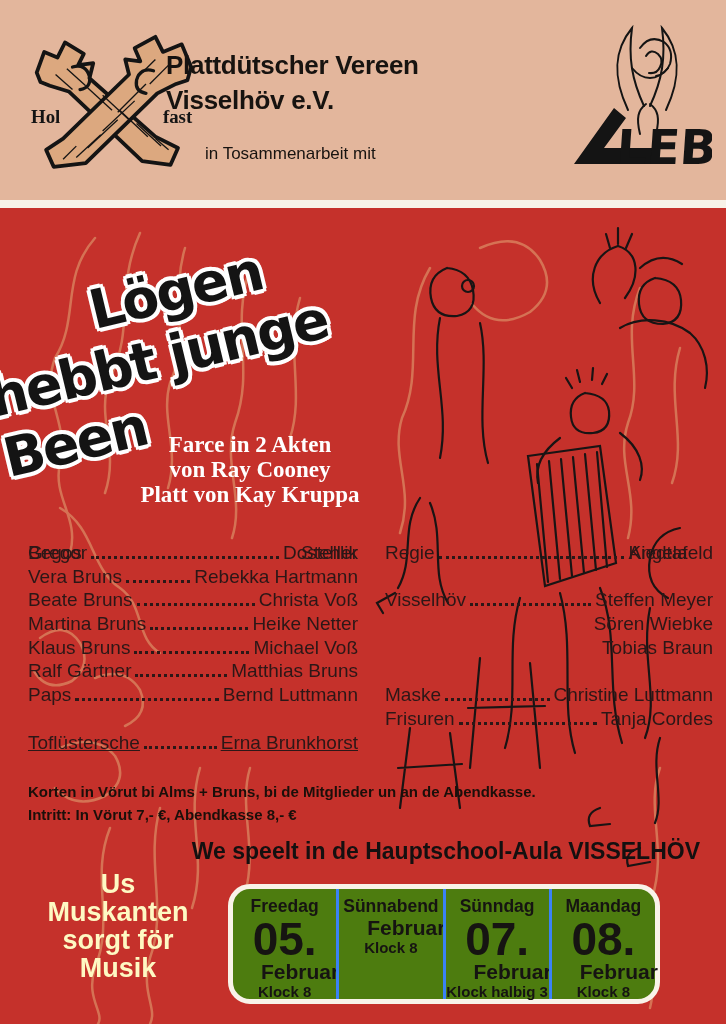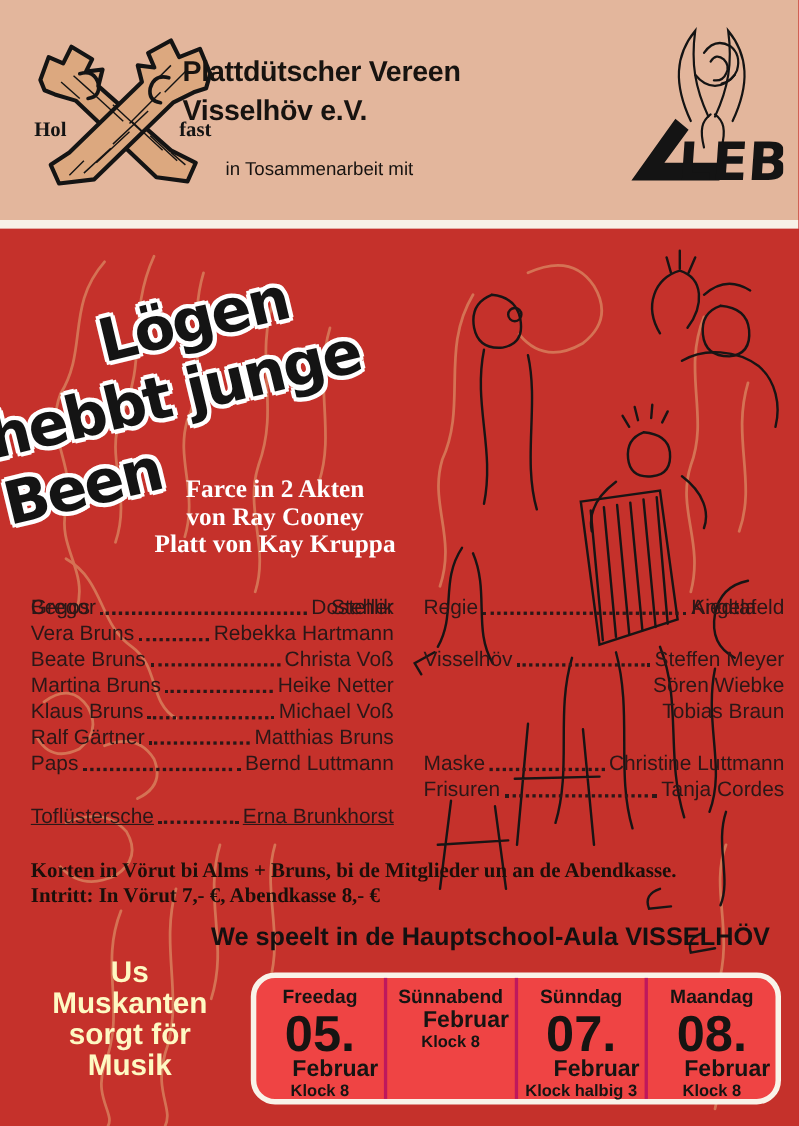--- a/index.html
+++ b/index.html
@@ -36,31 +36,31 @@
   .leader{flex:1 1 auto;min-width:10px;height:14px;margin:0 4px;
           border-bottom:3px dotted #2c1717;}
   .rname{text-align:right;}
   .rright{display:block;text-align:right;height:23.7px;}
   .sp{height:23.7px;}
   .prompter{margin-top:24px;text-decoration:underline;}
   .stack{position:relative;display:inline-block;}
   .stack .over{position:absolute;left:0;top:0;}
   .stack .over-r{position:absolute;right:0;top:0;}
   
-  .tickets{position:absolute;left:28px;top:572px;font-family:Liberation Serif, serif;
-           font-weight:bold;font-size:19px;line-height:23px;color:#1b0f0a;}
+  .tickets{position:absolute;left:28px;top:572px;font-family:Liberation Sans, sans-serif;
+           font-weight:bold;font-size:15px;line-height:23px;color:#1b0f0a;}
   .venue{position:absolute;right:26px;top:630px;font-weight:bold;font-size:23px;color:#141010;margin-left:28px;}
   .music{position:absolute;left:28px;top:662px;width:180px;text-align:center;
          font-weight:bold;font-size:27px;line-height:28px;color:#fef9c3;}
   
-  .dates{position:absolute;left:228px;top:676px;width:482px;height:120px;
-         background:#ef4444;border:5px solid #f9f3e9;border-radius:22px;
+  .dates{position:absolute;left:228px;top:676px;width:432px;height:120px;
+         background:#4d7c0f;border:5px solid #f9f3e9;border-radius:22px;
          display:flex;box-sizing:border-box;}
   .date-col{flex:1 1 0;text-align:center;padding-top:7px;color:#161412;min-width:0;}
-  .date-col + .date-col{border-left:3px solid #be185d;}
+  .date-col + .date-col{border-left:3px solid #3b82f6;}
   .day{font-weight:bold;font-size:17.5px;}
   .num{font-weight:bold;font-size:46px;line-height:44px;}
   .mon{font-weight:bold;font-size:21px;line-height:22px;padding-left:28px;}
   .time{font-weight:bold;font-size:15px;line-height:17px;white-space:nowrap;}
 </style>
 </head>
 <body>
 
 <div class="poster">
 

